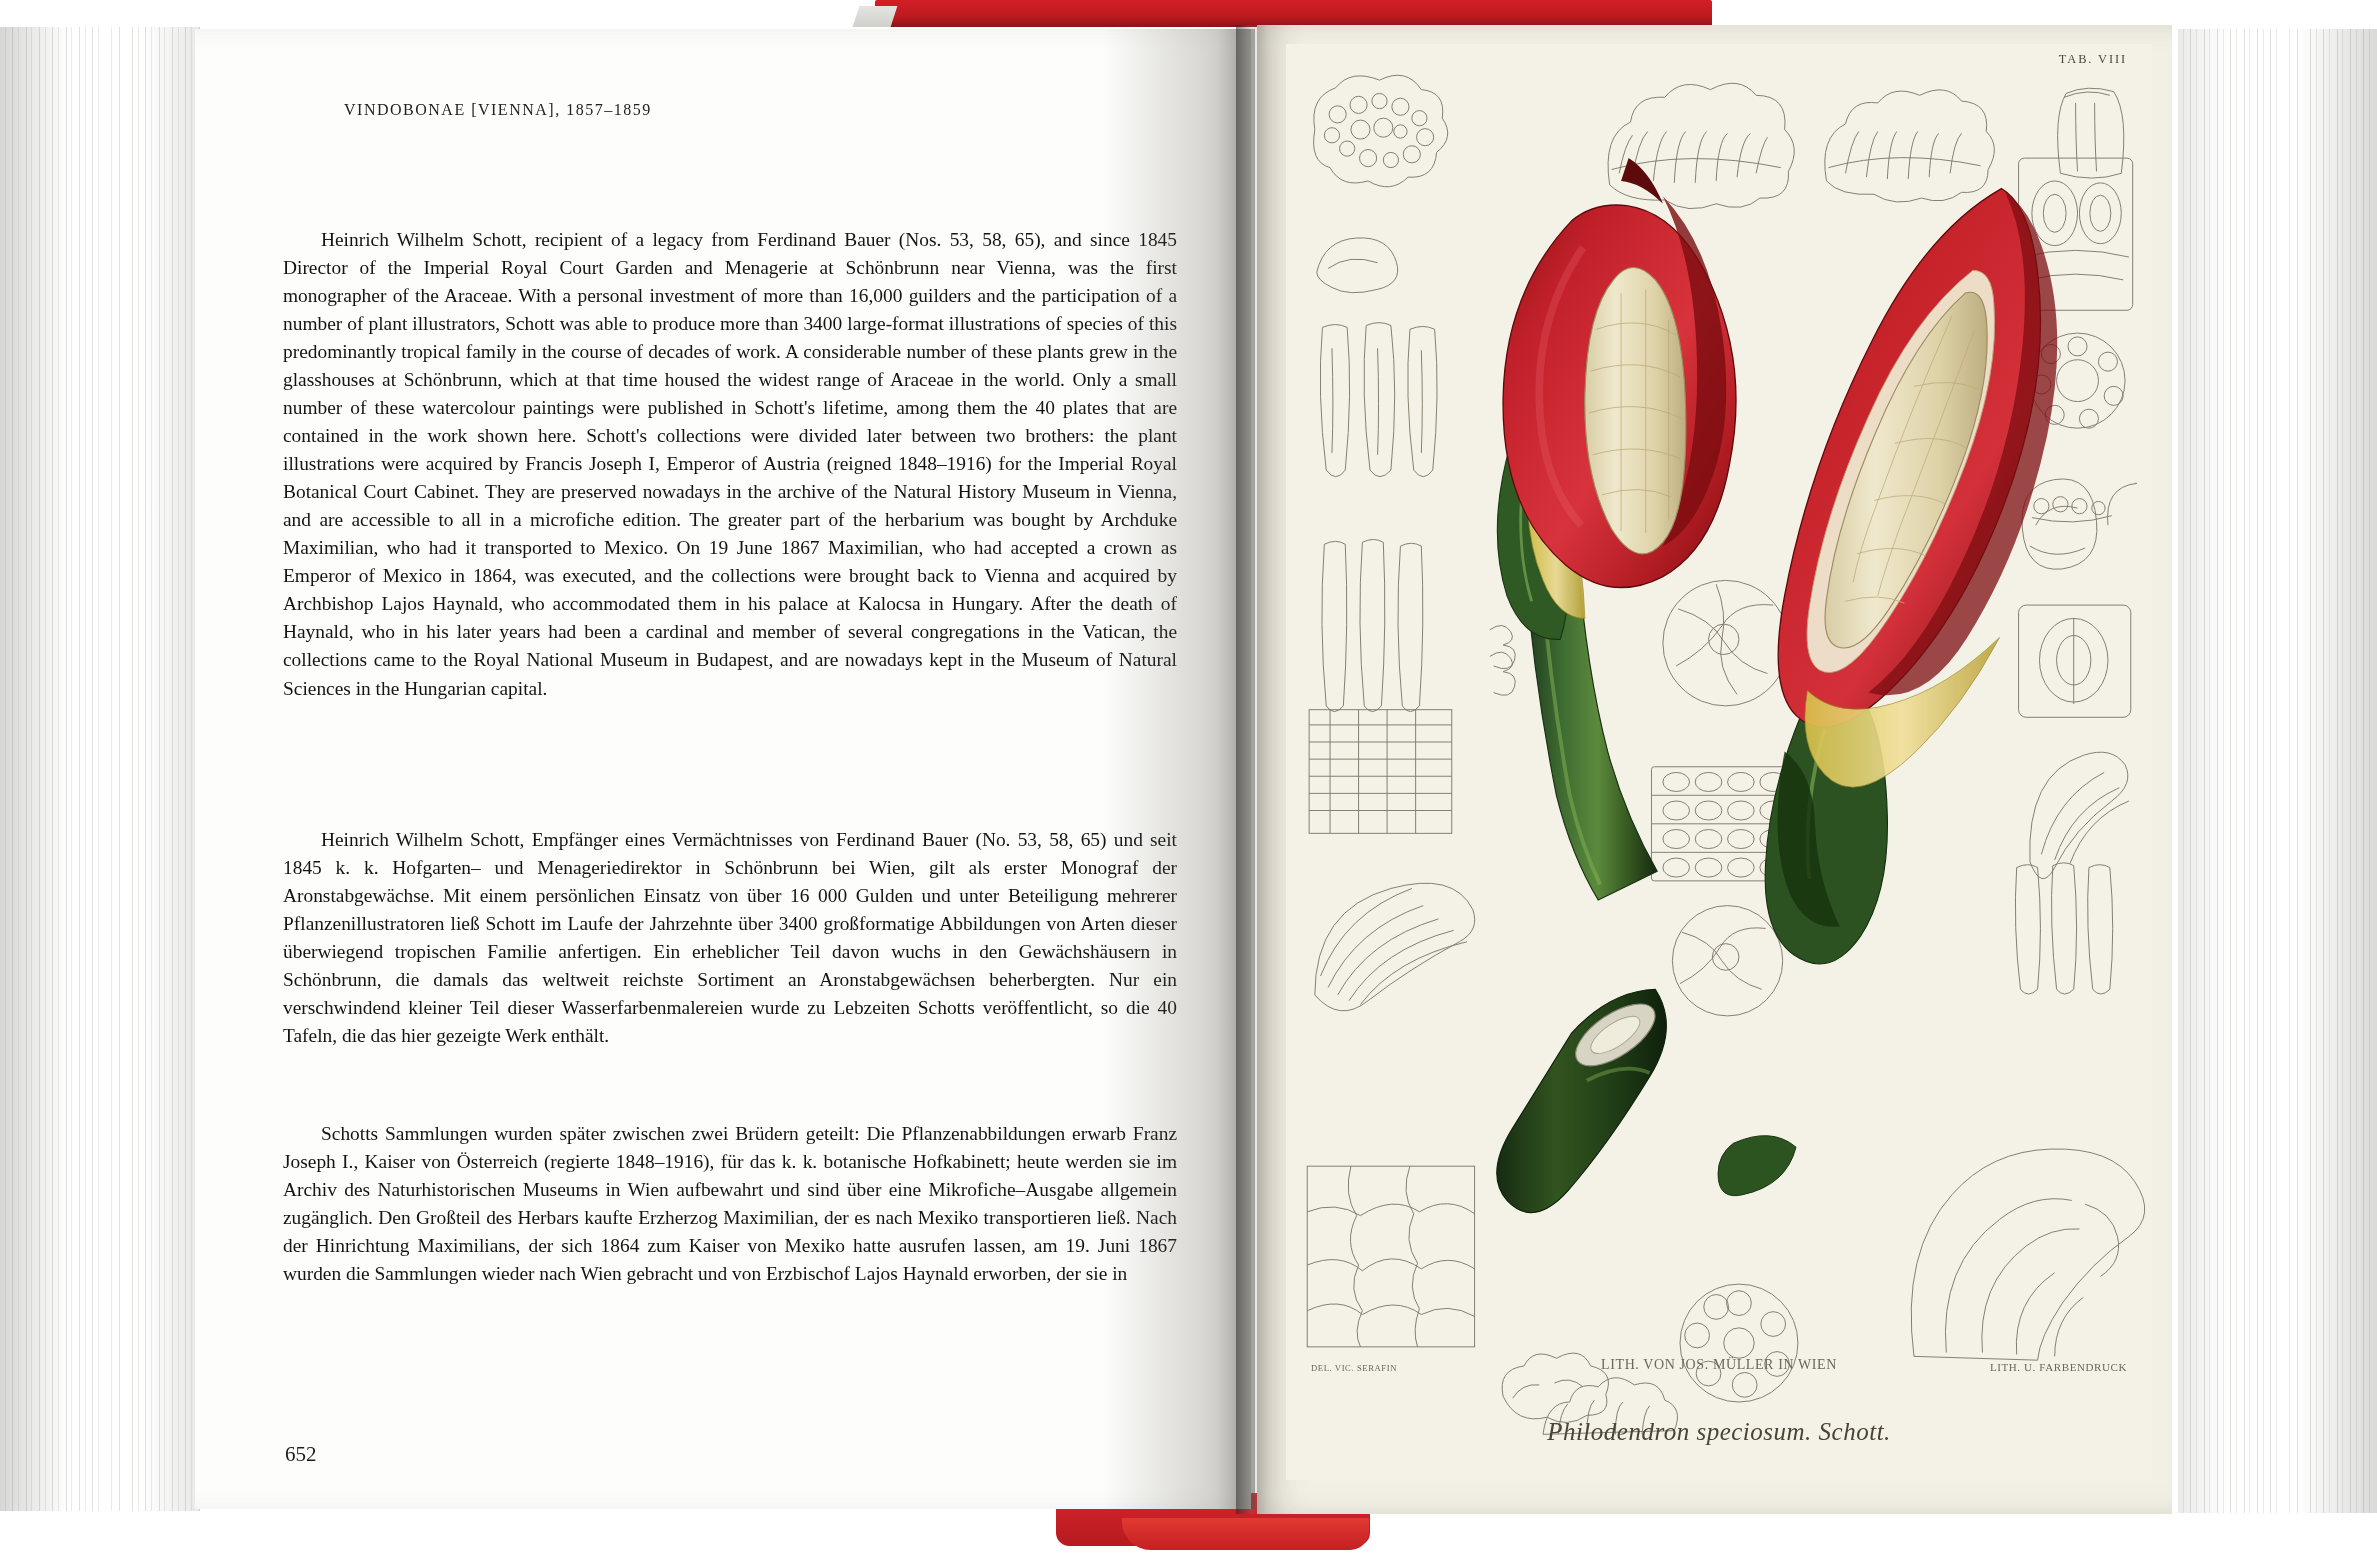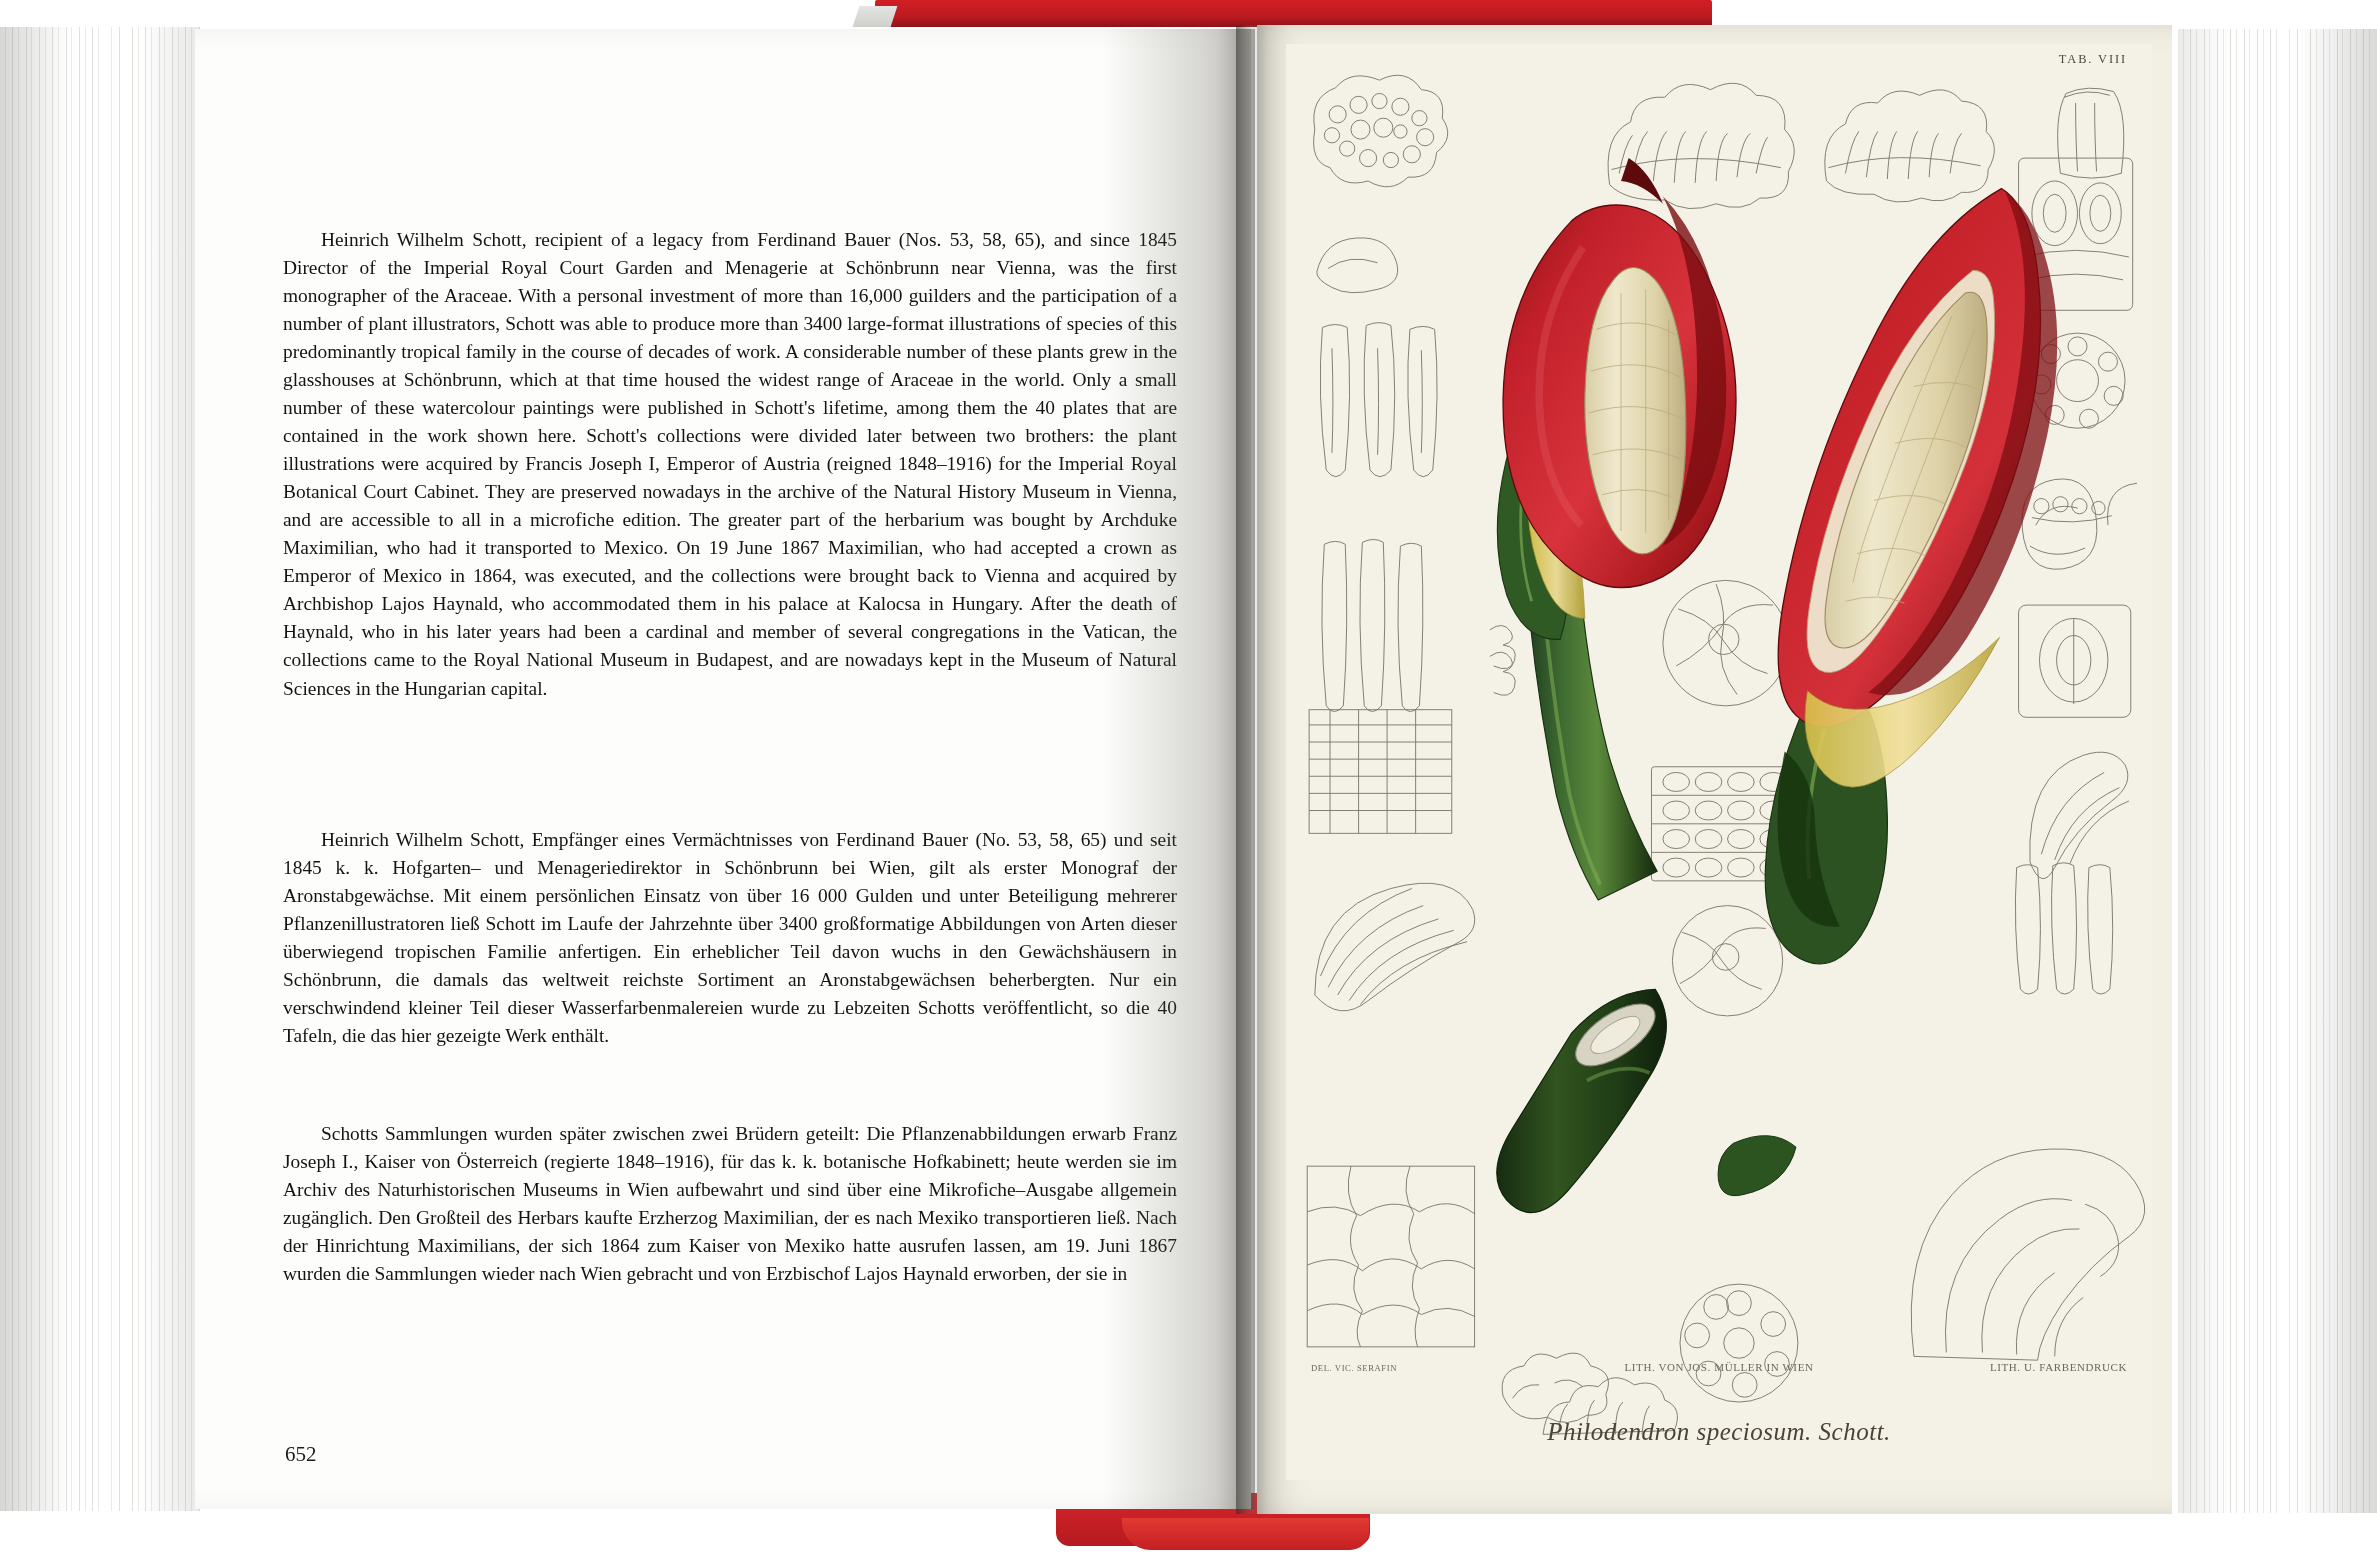--- a/index.html
+++ b/index.html
@@ -216,21 +216,21 @@
     letter-spacing: 0.5px;
   }
   .plate-credit-l {
     position: absolute;
     left: 25px; bottom: 107px;
     font-size: 8.6px; color: #6a675c; letter-spacing: 0.6px; font-family: Liberation Serif, serif;
   }
   .plate-credit-c {
     position: absolute;
     left: 50%; transform: translateX(-50%); bottom: 107px;
-    font-size: 11px; color: #6a675c; letter-spacing: 0.6px;
+    font-size: 14px; color: #6a675c; letter-spacing: 0.6px;
   }
   .plate-credit-r {
     position: absolute;
     right: 25px; bottom: 107px;
     font-size: 11px; color: #6a675c; letter-spacing: 0.6px;
   }
   svg.art { position: absolute; left: 0; top: 0; }
 </style>
 </head>
 <body>
@@ -243,20 +243,21 @@
   <div class="cover-bottom-2"></div>
 
   <div class="edge-left"></div>
   <div class="edge-left-shade"></div>
   <div class="edge-right"></div>
   <div class="edge-right-shade"></div>
 
   <div class="page-left"></div>
 
   <div class="l-head">
+    <div class="line2">VINDOBONAE [VIENNA], 1857–1859</div>
   </div>
 
   <div class="col" id="para-en">
     <p>Heinrich Wilhelm Schott, recipient of a legacy from Ferdinand Bauer (Nos. 53, 58, 65), and since 1845 Director of the Imperial Royal Court Garden and Menagerie at Schönbrunn near Vienna, was the first monographer of the Araceae. With a personal investment of more than 16,000 guilders and the participation of a number of plant illustrators, Schott was able to produce more than 3400 large-format illustrations of species of this predominantly tropical family in the course of decades of work. A considerable number of these plants grew in the glasshouses at Schönbrunn, which at that time housed the widest range of Araceae in the world. Only a small number of these watercolour paintings were published in Schott's lifetime, among them the 40 plates that are contained in the work shown here. Schott's collections were divided later between two brothers: the plant illustrations were acquired by Francis Joseph I, Emperor of Austria (reigned 1848–1916) for the Imperial Royal Botanical Court Cabinet. They are preserved nowadays in the archive of the Natural History Museum in Vienna, and are accessible to all in a microfiche edition. The greater part of the herbarium was bought by Archduke Maximilian, who had it transported to Mexico. On 19 June 1867 Maximilian, who had accepted a crown as Emperor of Mexico in 1864, was executed, and the collections were brought back to Vienna and acquired by Archbishop Lajos Haynald, who accommodated them in his palace at Kalocsa in Hungary. After the death of Haynald, who in his later years had been a cardinal and member of several congregations in the Vatican, the collections came to the Royal National Museum in Budapest, and are nowadays kept in the Museum of Natural Sciences in the Hungarian capital.</p>
   </div>
 
   <div class="col" id="para-de1">
     <p>Heinrich Wilhelm Schott, Empfänger eines Vermächtnisses von Ferdinand Bauer (No. 53, 58, 65) und seit 1845 k. k. Hofgarten– und Menageriedirektor in Schönbrunn bei Wien, gilt als erster Monograf der Aronstabgewächse. Mit einem persönlichen Einsatz von über 16 000 Gulden und unter Beteiligung mehrerer Pflanzenillustratoren ließ Schott im Laufe der Jahrzehnte über 3400 großformatige Abbildungen von Arten dieser überwiegend tropischen Familie anfertigen. Ein erheblicher Teil davon wuchs in den Gewächshäusern in Schönbrunn, die damals das weltweit reichste Sortiment an Aronstabgewächsen beherbergten. Nur ein verschwindend kleiner Teil dieser Wasserfarbenmalereien wurde zu Lebzeiten Schotts veröffentlicht, so die 40 Tafeln, die das hier gezeigte Werk enthält.</p>
   </div>
 

